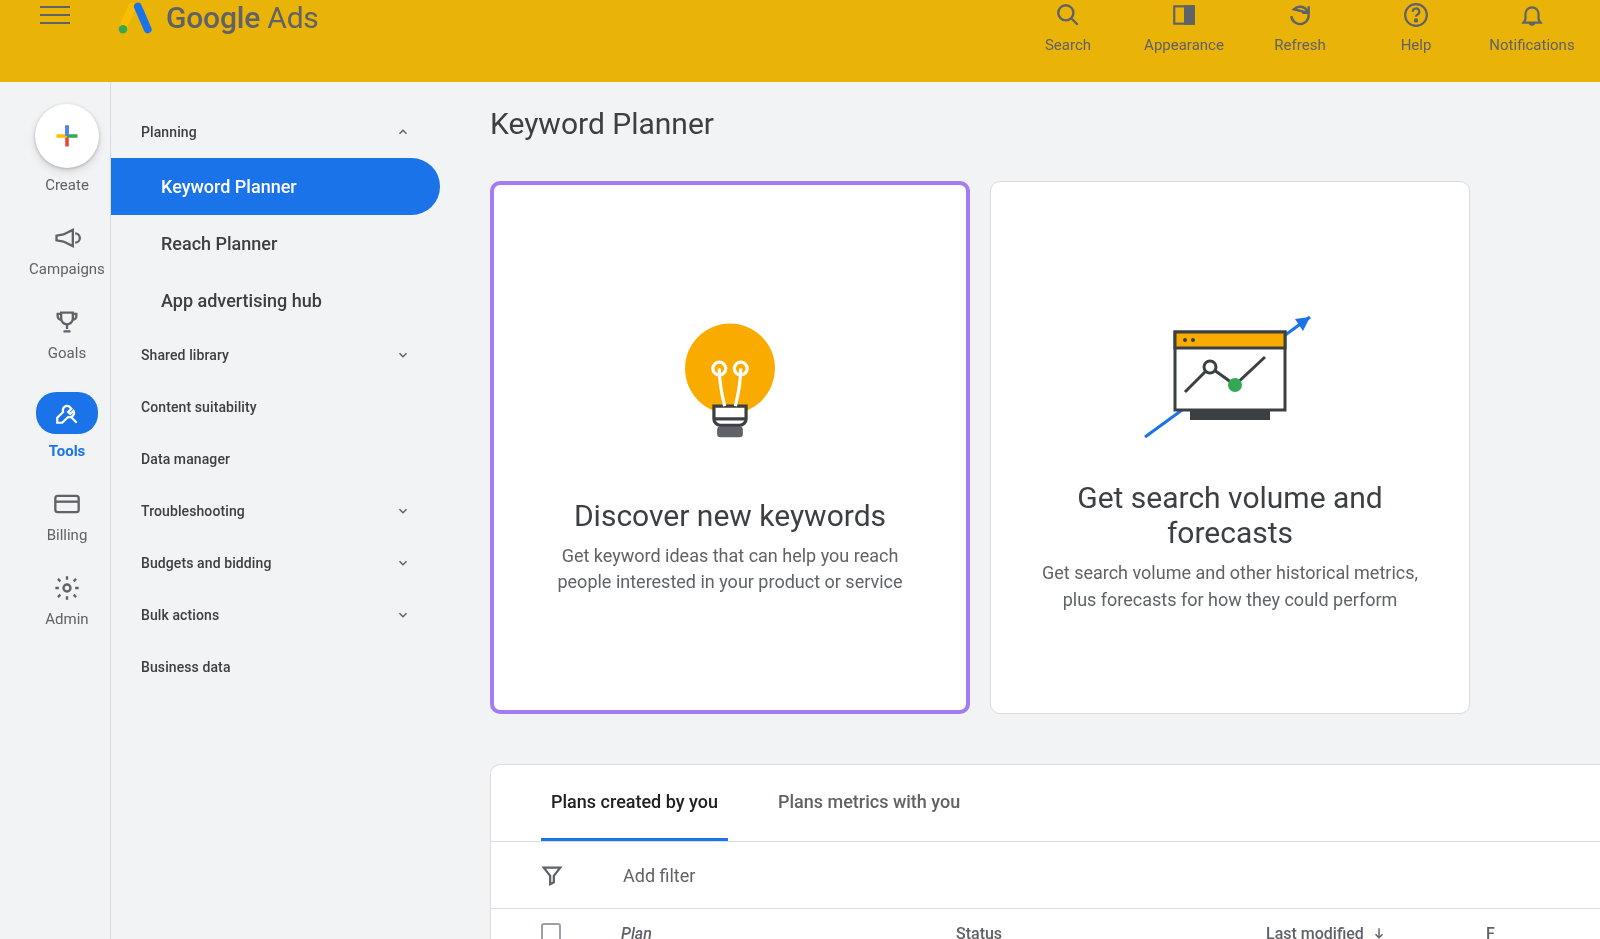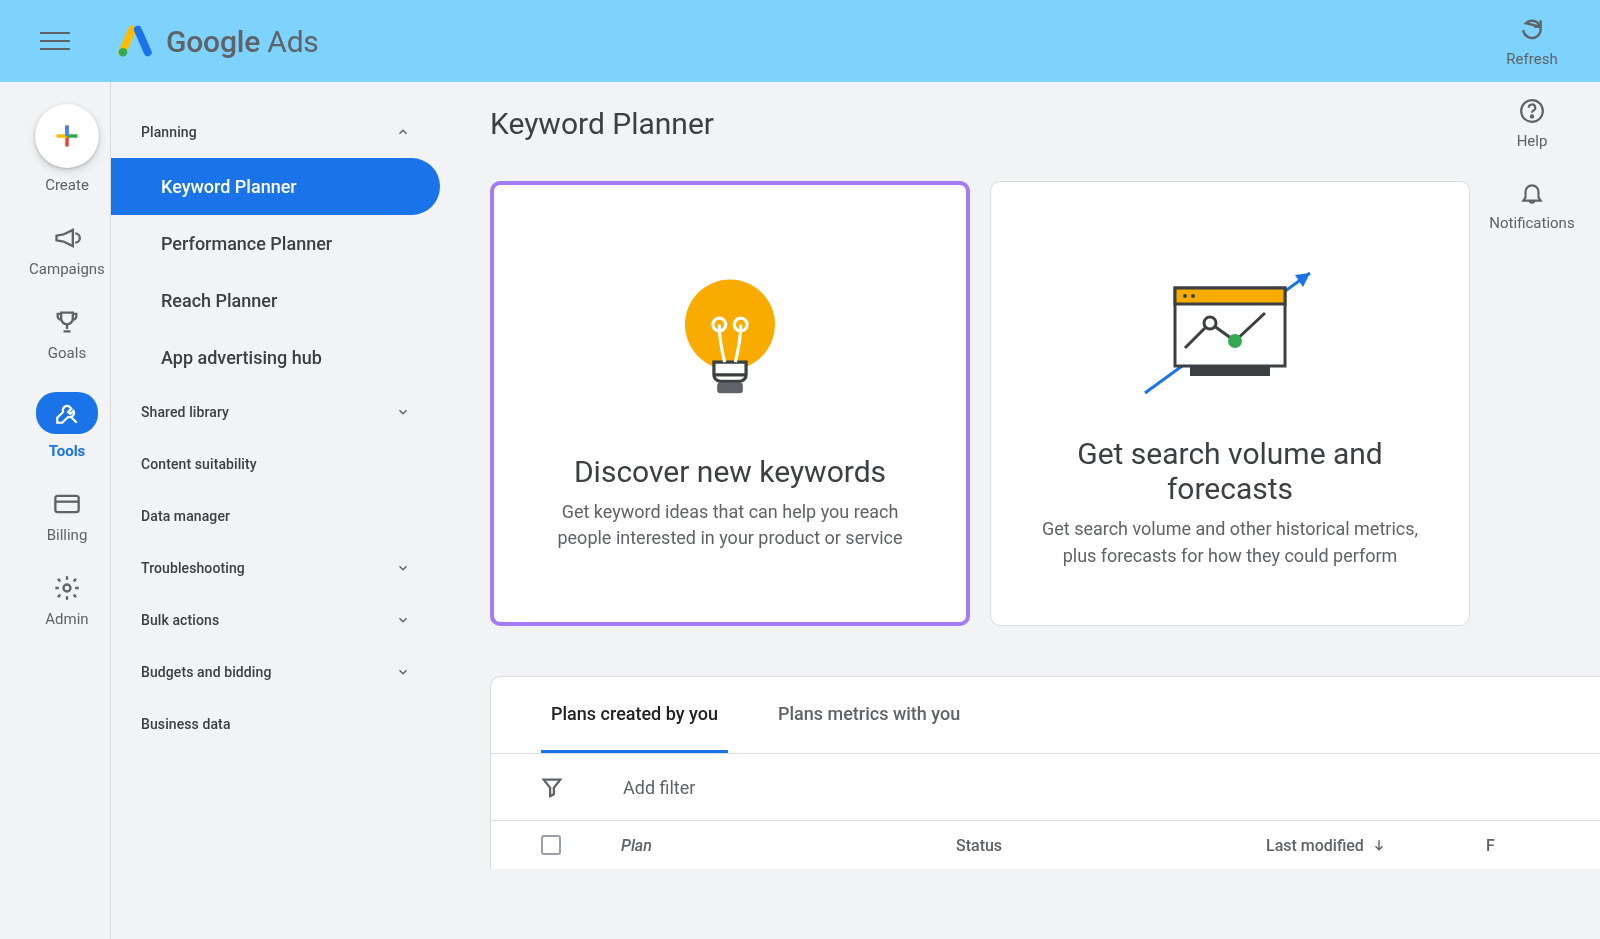--- a/index.html
+++ b/index.html
@@ -7,32 +7,32 @@
     font-family: 'Google Sans', Roboto, Arial, sans-serif;
     background: #f1f3f4;
     color: #3c4043;
     width: 1600px;
     height: 939px;
     overflow: hidden;
   }
   
   .topbar {
     display: flex;
-    align-items: center;
+    align-items: flex-start;
     height: 82px;
     padding: 0 16px 0 40px;
-    background: #7dd3fc;
+    background: #eab308;
   }
   .hamburger { width: 30px; height: 30px; display:flex; flex-direction:column; justify-content:center; gap:6px; cursor:pointer; }
   .hamburger span { height:2px; background:#5f6368; }
   .logo-wrap { display:flex; align-items:center; margin-left: 48px; gap: 14px;}
   .logo-mark { width: 34px; height: 34px; position:relative; }
   .logo-text { font-size: 30px; color:#5f6368; letter-spacing: -0.2px;}
   .logo-text .bold { font-weight:500; }
-  .top-actions { margin-left:auto; display:flex; gap: 28px; padding-right: 8px; flex-direction: column;}
+  .top-actions { margin-left:auto; display:flex; gap: 28px; padding-right: 8px;}
   .top-action { display:flex; flex-direction:column; align-items:center; width: 88px; cursor:pointer; color:#5f6368;}
   .top-action .icon-slot { height: 30px; display:flex; align-items:center; justify-content:center; }
   .top-action .lbl { font-size: 15px; margin-top:6px; }
 
   
   .layout { display:flex; height: calc(939px - 82px); }
   .rail {
     width: 110px;
     display:flex;
     flex-direction:column;
@@ -78,21 +78,21 @@
   .content {
     flex:1;
     padding: 24px 0 0 50px;
     overflow: hidden;
     position: relative;
   }
   .page-title { font-size: 30px; color:#3c4043; font-weight:400; margin-bottom: 40px; }
 
   .cards { display:flex; gap: 20px; }
   .card {
-    background:#fff; border-radius: 10px; width: 480px; height: 445px;
+    background:#fff; border-radius: 10px; width: 480px; height: 533px;
     border: 1px solid #dadce0;
     display:flex; flex-direction:column; justify-content:center;
     text-align:center; padding: 30px 40px; cursor:pointer;
   }
   .card.highlight { border: 4px solid #a17cf5; }
   .card .illus { height: 180px; display:flex; align-items:center; justify-content:center; }
   .card h2 { font-size: 30px; font-weight:400; color:#3c4043; margin-top: 18px;}
   .card p { font-size: 18px; color:#5f6368; margin-top: 10px; line-height:1.45;}
 
   .plans-panel {
@@ -251,21 +251,20 @@
     <div class="sb-section">
       <span>Planning</span>
       <span>
           <svg class="chev" viewBox="0 0 24 24" fill="none" stroke="#5f6368" stroke-width="2.5">
             <polyline points="6 15 12 9 18 15"></polyline>
           </svg>
         </span>
     </div>
     <ul class="sb-sub">
       <li class="active"><span>Keyword Planner</span></li>
-      <li><span>Performance Planner</span></li>
       <li><span>Reach Planner</span></li>
       <li><span>App advertising hub</span></li>
     </ul>
     <div class="sb-section">
       <span>Shared library</span>
       <span>
           <svg class="chev" viewBox="0 0 24 24" fill="none" stroke="#5f6368" stroke-width="2.5">
             <polyline points="6 9 12 15 18 9"></polyline>
           </svg>
         </span>
@@ -278,29 +277,29 @@
     </div>
     <div class="sb-section">
       <span>Troubleshooting</span>
       <span>
           <svg class="chev" viewBox="0 0 24 24" fill="none" stroke="#5f6368" stroke-width="2.5">
             <polyline points="6 9 12 15 18 9"></polyline>
           </svg>
         </span>
     </div>
     <div class="sb-section">
+      <span>Budgets and bidding</span>
+      <span>
+          <svg class="chev" viewBox="0 0 24 24" fill="none" stroke="#5f6368" stroke-width="2.5">
+            <polyline points="6 9 12 15 18 9"></polyline>
+          </svg>
+        </span>
+    </div>
+    <div class="sb-section">
       <span>Bulk actions</span>
-      <span>
-          <svg class="chev" viewBox="0 0 24 24" fill="none" stroke="#5f6368" stroke-width="2.5">
-            <polyline points="6 9 12 15 18 9"></polyline>
-          </svg>
-        </span>
-    </div>
-    <div class="sb-section">
-      <span>Budgets and bidding</span>
       <span>
           <svg class="chev" viewBox="0 0 24 24" fill="none" stroke="#5f6368" stroke-width="2.5">
             <polyline points="6 9 12 15 18 9"></polyline>
           </svg>
         </span>
     </div>
     <div class="sb-section">
       <span>Business data</span>
     </div>
   </div>

